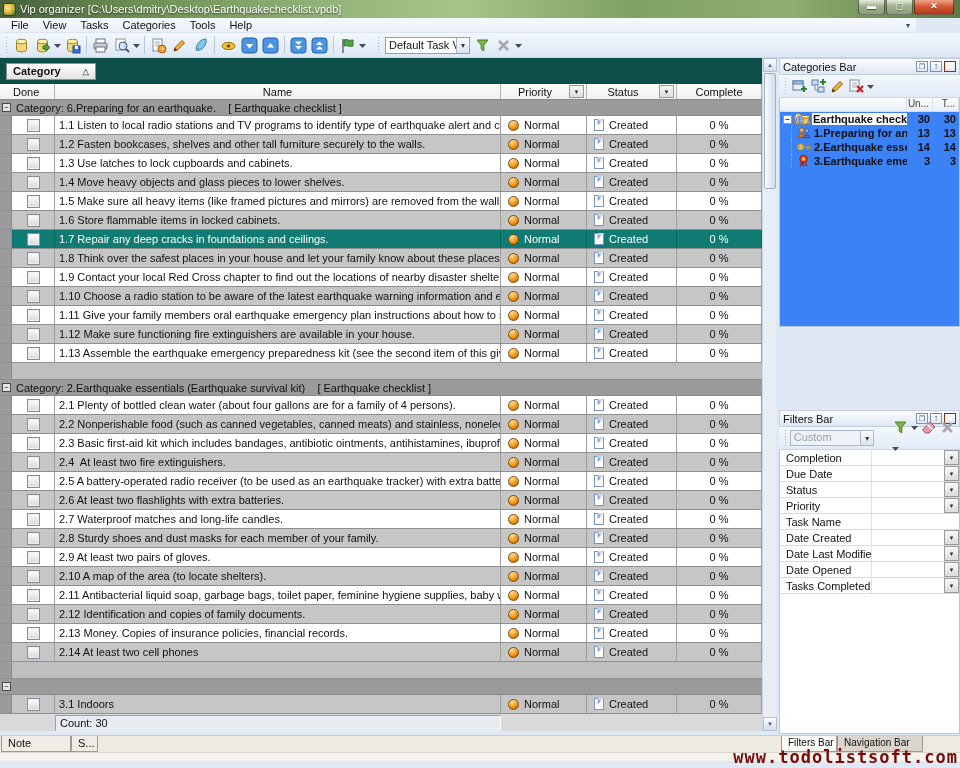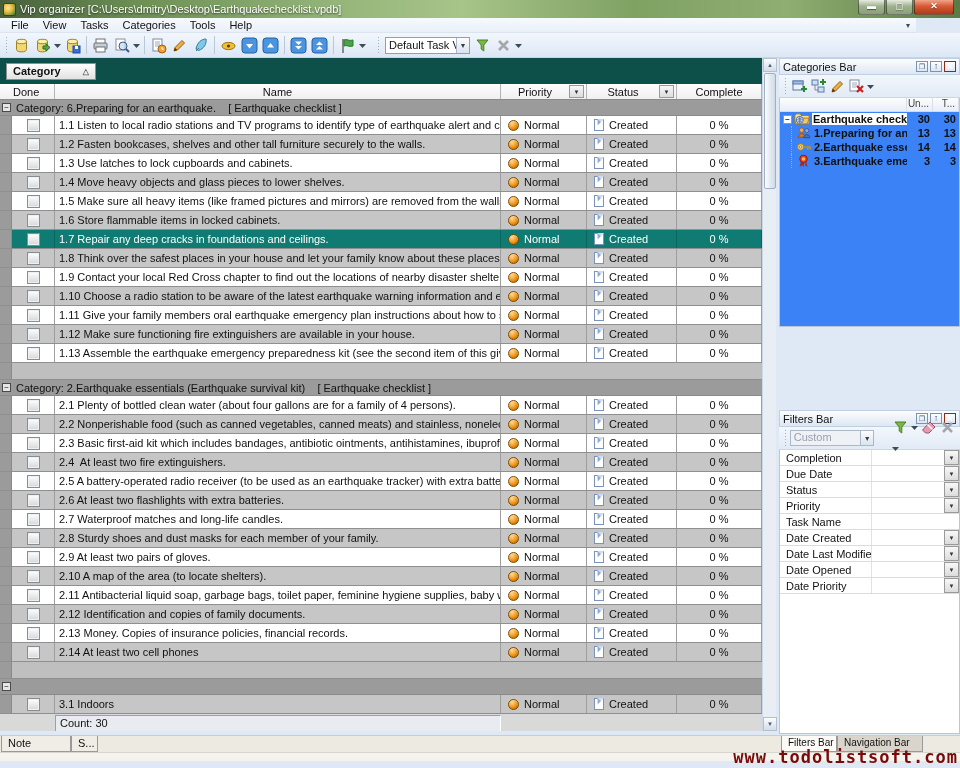--- a/index.html
+++ b/index.html
@@ -829,21 +829,21 @@
     <span class="flab">Date Last Modified</span>
     <span class="fval"></span>
     <span class="fdd">▼</span>
           </div>
           <div class="frow">
     <span class="flab">Date Opened</span>
     <span class="fval"></span>
     <span class="fdd">▼</span>
           </div>
           <div class="frow">
-    <span class="flab">Date Priority</span>
+    <span class="flab">Tasks Completed</span>
     <span class="fval"></span>
     <span class="fdd">▼</span>
           </div>
         </div>
     </div>
   </div>
 
   <div id="notetabs">
     <span class="btab" id="tab-note">Note</span>
     <span class="btab" id="tab-s">S...</span>

